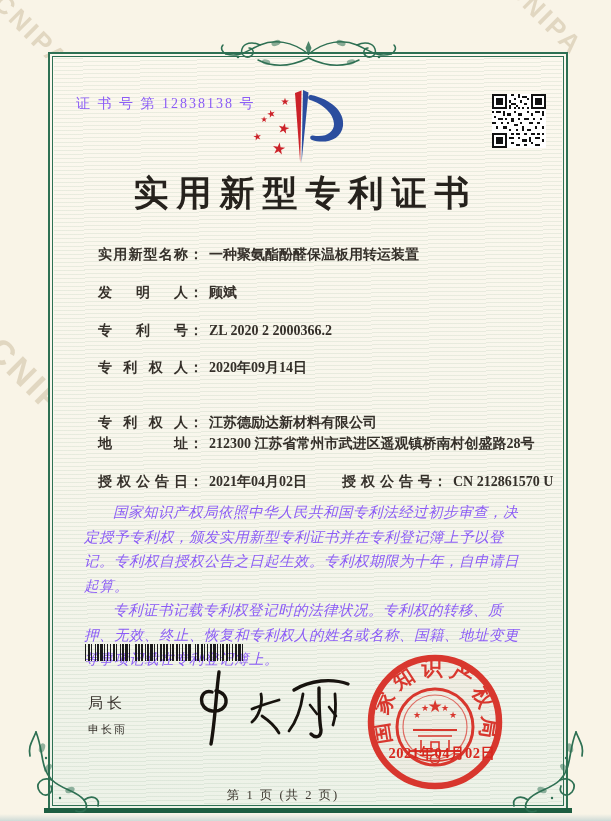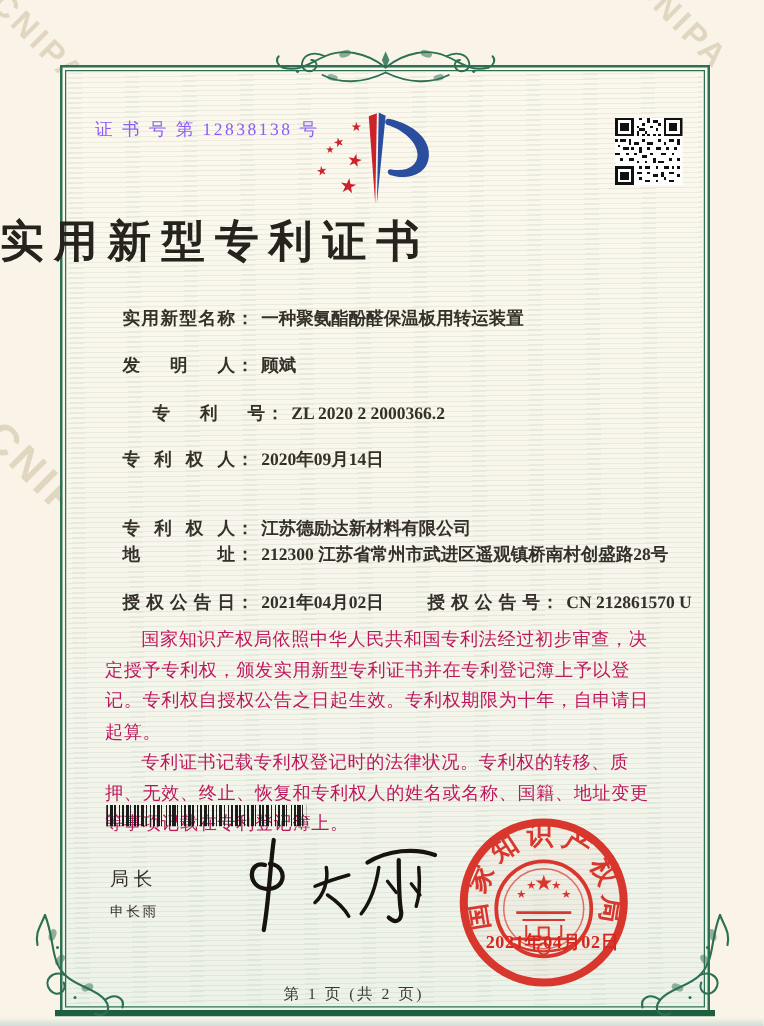--- a/index.html
+++ b/index.html
@@ -34,34 +34,34 @@
   }
   .bottom-line{position:absolute;left:44px;top:808px;width:528px;height:5px;background:#1e5e41;z-index:4;}
   .edge-bottom{position:absolute;left:0;right:0;bottom:0;height:7px;
     background:linear-gradient(180deg, rgba(207,219,215,0) 0%, #cfdbd7 100%);z-index:9;}
   .orn{position:absolute;z-index:5;pointer-events:none;}
   
   .cert-no{position:absolute;left:76px;top:95px;font-size:14px;letter-spacing:2px;z-index:3;color:#8b5cf6;}
   .logo{position:absolute;left:245px;top:86px;z-index:3;}
   .qr{position:absolute;left:492px;top:94px;z-index:3;}
   .title{
-    position:absolute;left:0;top:170px;width:611px;z-index:3;
+    position:absolute;left:0;top:170px;width:611px;text-align:center;z-index:3;
     font-size:35px;font-weight:bold;letter-spacing:8px;color:#26221d;
   }
   
   .fields{position:absolute;left:86px;top:246px;width:460px;font-size:14px;z-index:3;color:#35302a;}
   .frow{position:absolute;left:12px;white-space:nowrap;font-weight:bold;}
-  .r1{top:0;} .r2{top:38px;} .r3{top:76px;margin-left:24px;} .r4{top:113px;} .r5{top:151px;margin-top:17px;} .r6{top:189px;} .r7{top:227px;}
+  .r1{top:0;} .r2{top:38px;} .r3{top:76px;} .r4{top:113px;} .r5{top:151px;margin-top:17px;} .r6{top:189px;} .r7{top:227px;}
   .flab{display:inline-block;width:90px;text-align:justify;text-align-last:justify;}
   .fcolon{margin:0 6px 0 1px;}
   .pair2{position:absolute;left:244px;top:0;white-space:nowrap;}
   
   .body-text{
     position:absolute;left:84px;top:500px;width:448px;z-index:3;
-    font-size:14.5px;line-height:24.5px;letter-spacing:0.5px;color:#be185d;
+    font-size:14.5px;line-height:24.5px;letter-spacing:0.5px;color:#8b5cf6;font-style:italic;
   }
   .body-text p{margin:0;text-indent:2em;}
   
   .barcode{
     position:absolute;left:85px;top:644px;width:160px;height:17px;z-index:3;
     background:repeating-linear-gradient(90deg,
       #1c1c1c 0 1.5px, transparent 1.5px 3px,
       #1c1c1c 3px 5.5px, transparent 5.5px 6.5px,
       #1c1c1c 6.5px 7.5px, transparent 7.5px 10px,
       #1c1c1c 10px 11px, transparent 11px 12.5px);

